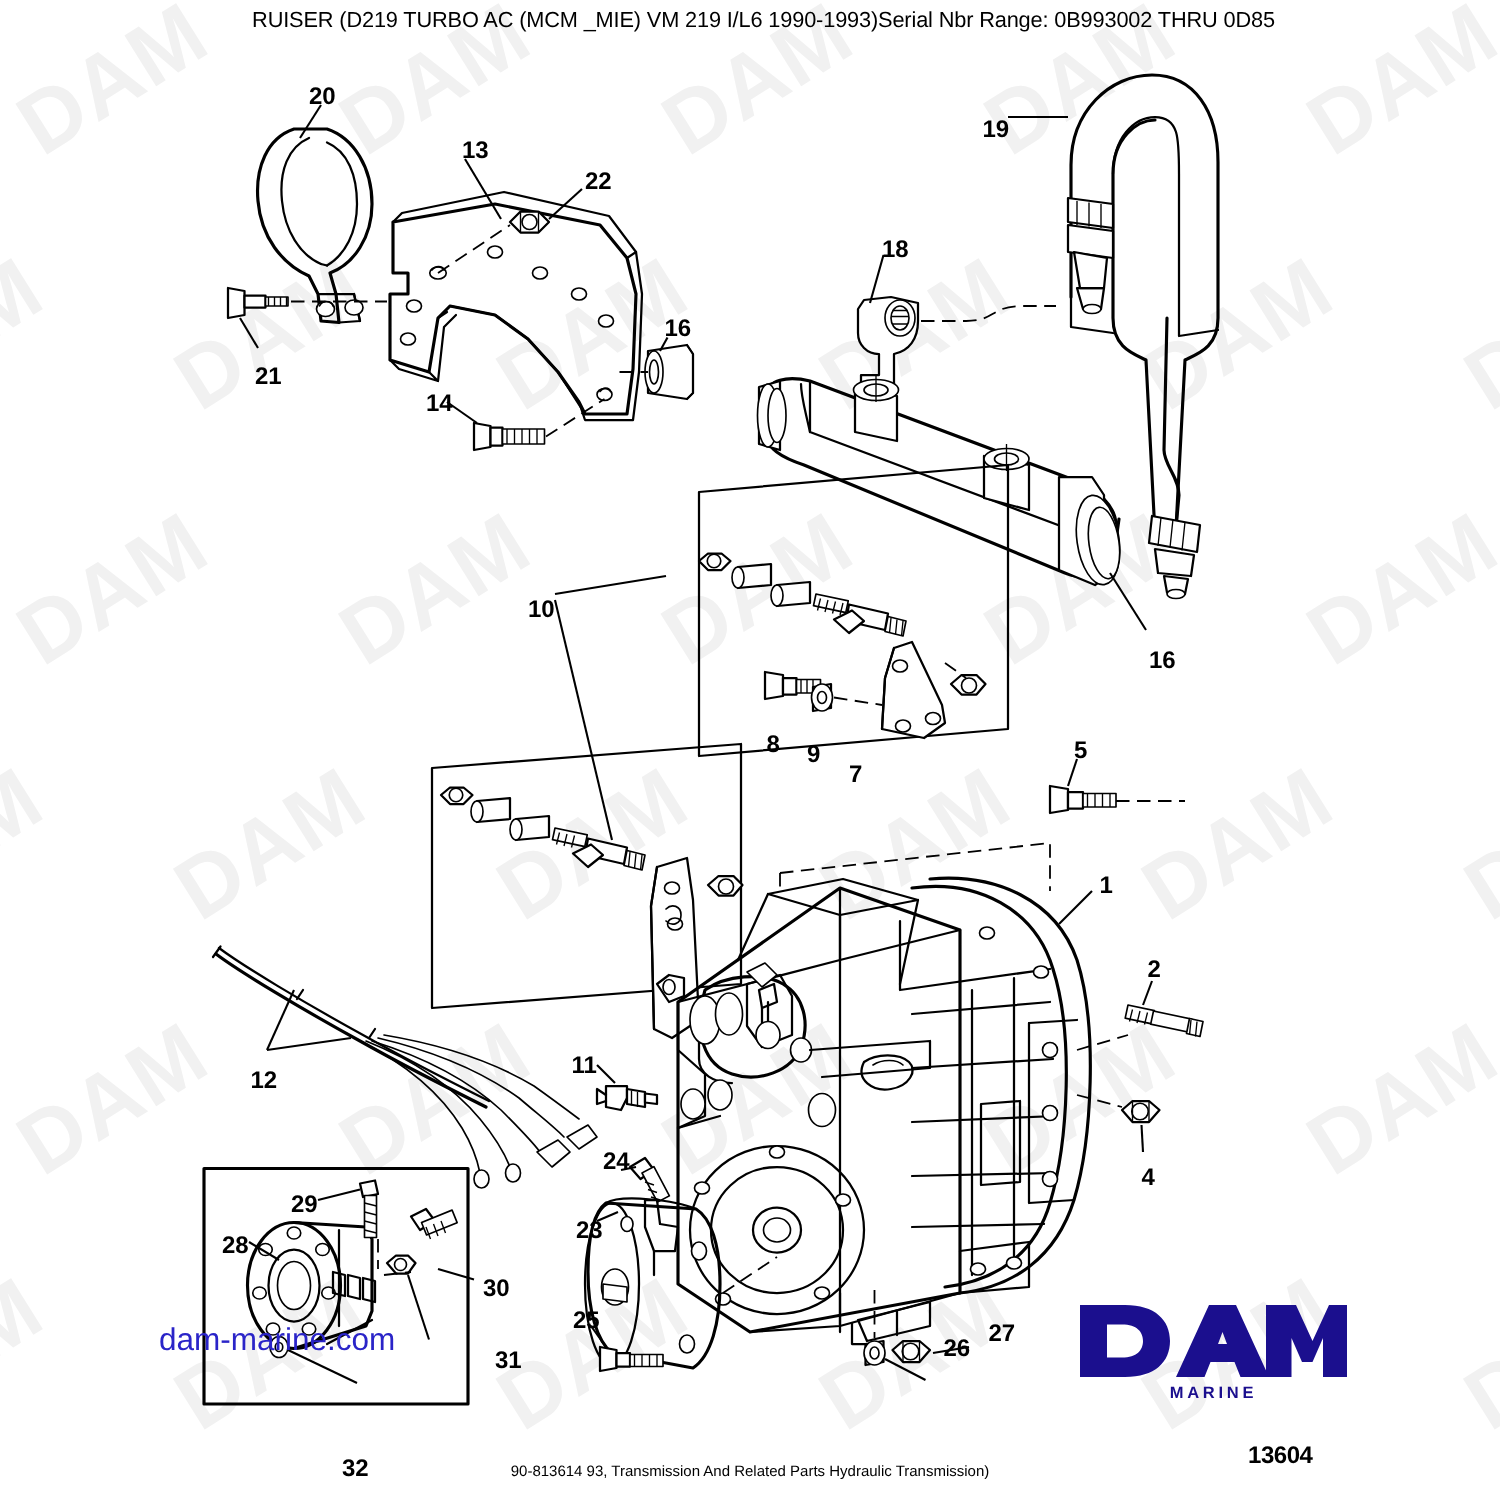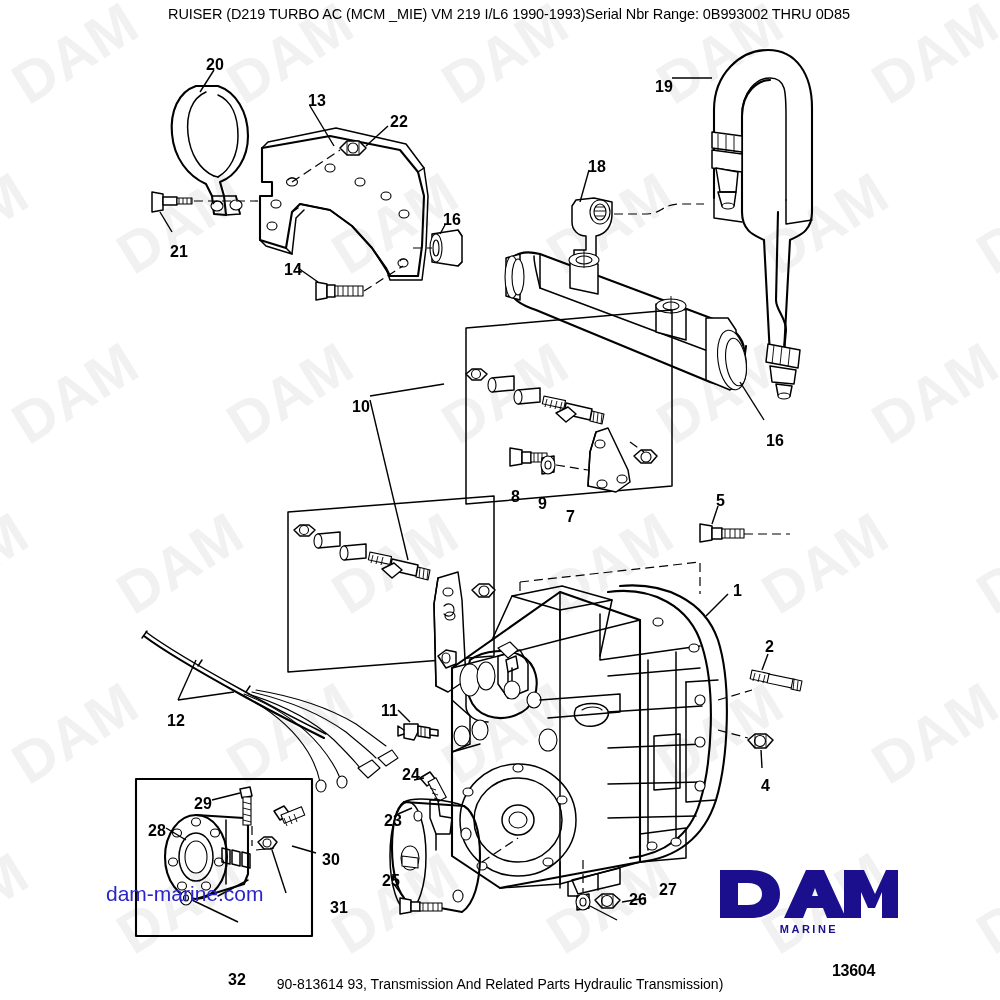--- a/index.html
+++ b/index.html
@@ -54,21 +54,21 @@
     font-size:16px;
     color:#000;
     z-index:5;
     white-space:nowrap;
     user-select:none;
   }
 
   
   #caption{
     position:absolute;left:0;top:976px;width:1000px;
-    text-align:center;font-size:14px;z-index:6;white-space:nowrap;
+    text-align:center;font-size:10px;z-index:6;white-space:nowrap;
   }
   #pagenum{
     position:absolute;left:832px;top:962px;
     font-size:16px;font-weight:bold;letter-spacing:-0.3px;z-index:6;text-align:right;
   }
 
   
   #siteurl{
     position:absolute;left:106px;top:882px;
     font-size:21px;z-index:7;

